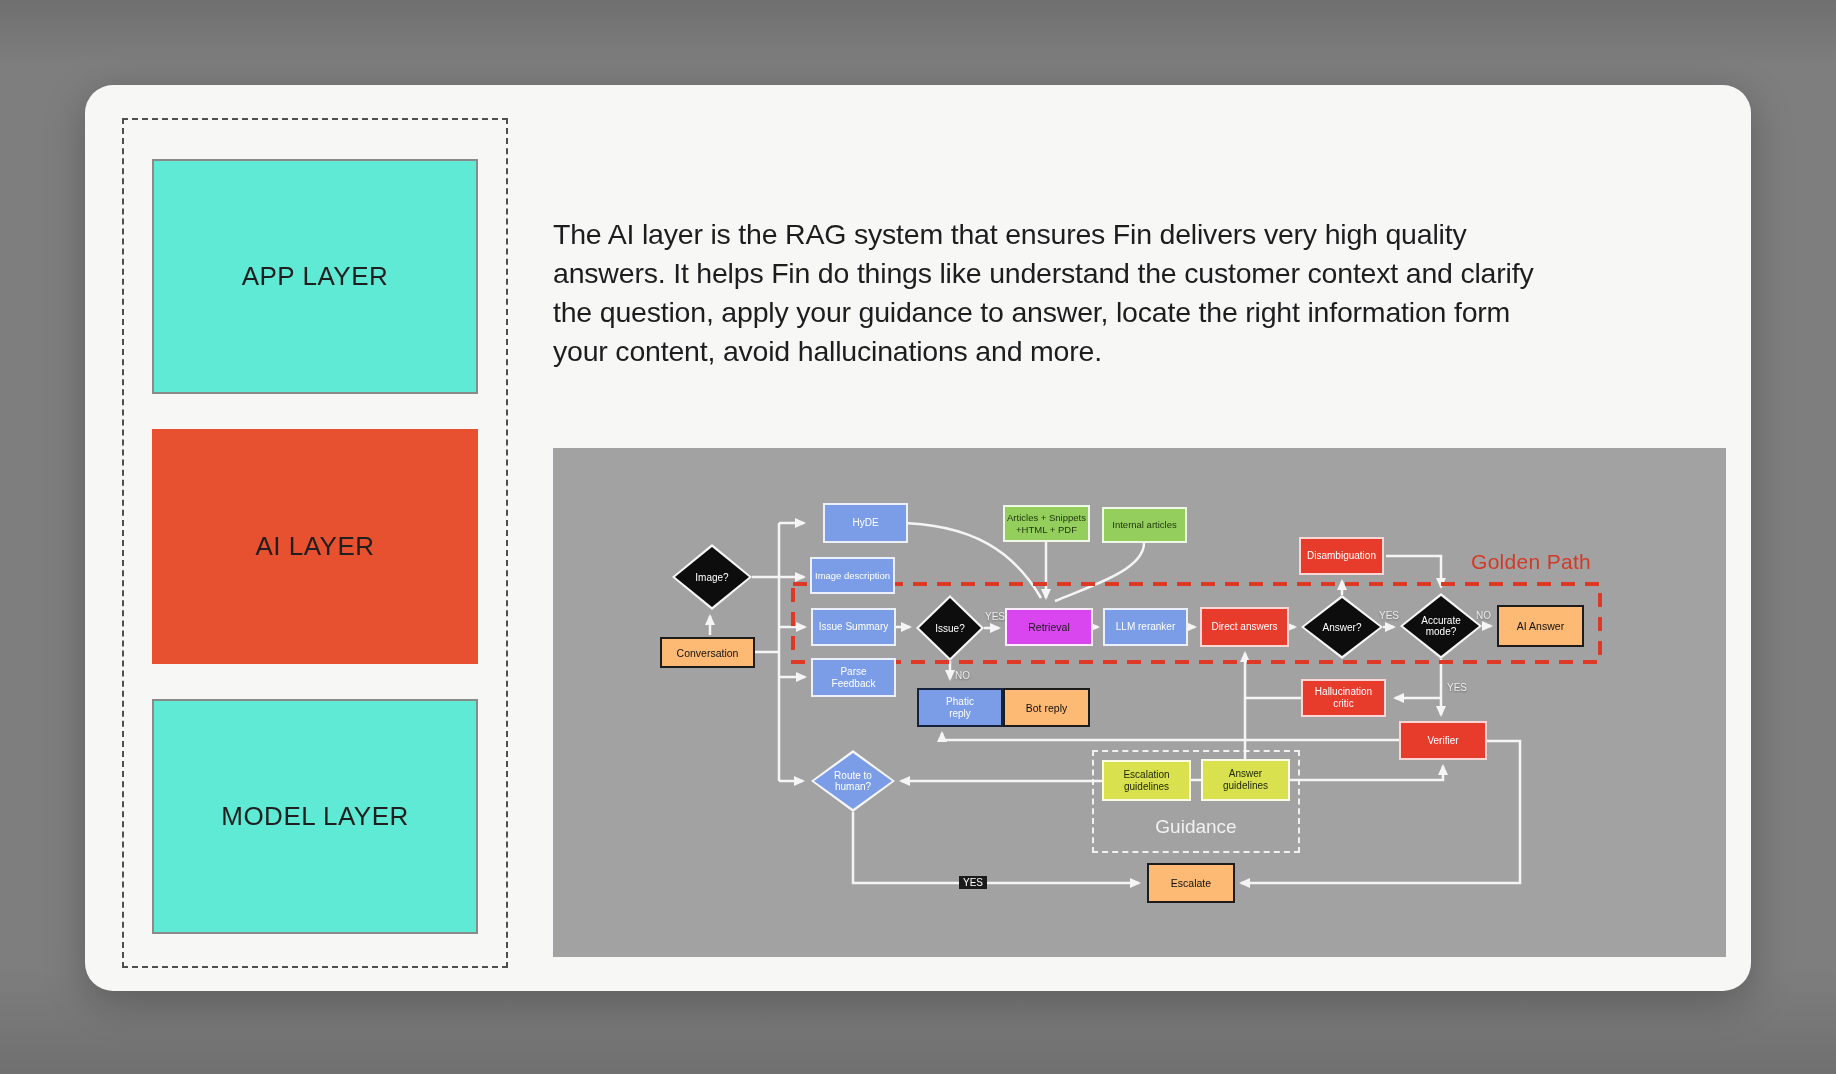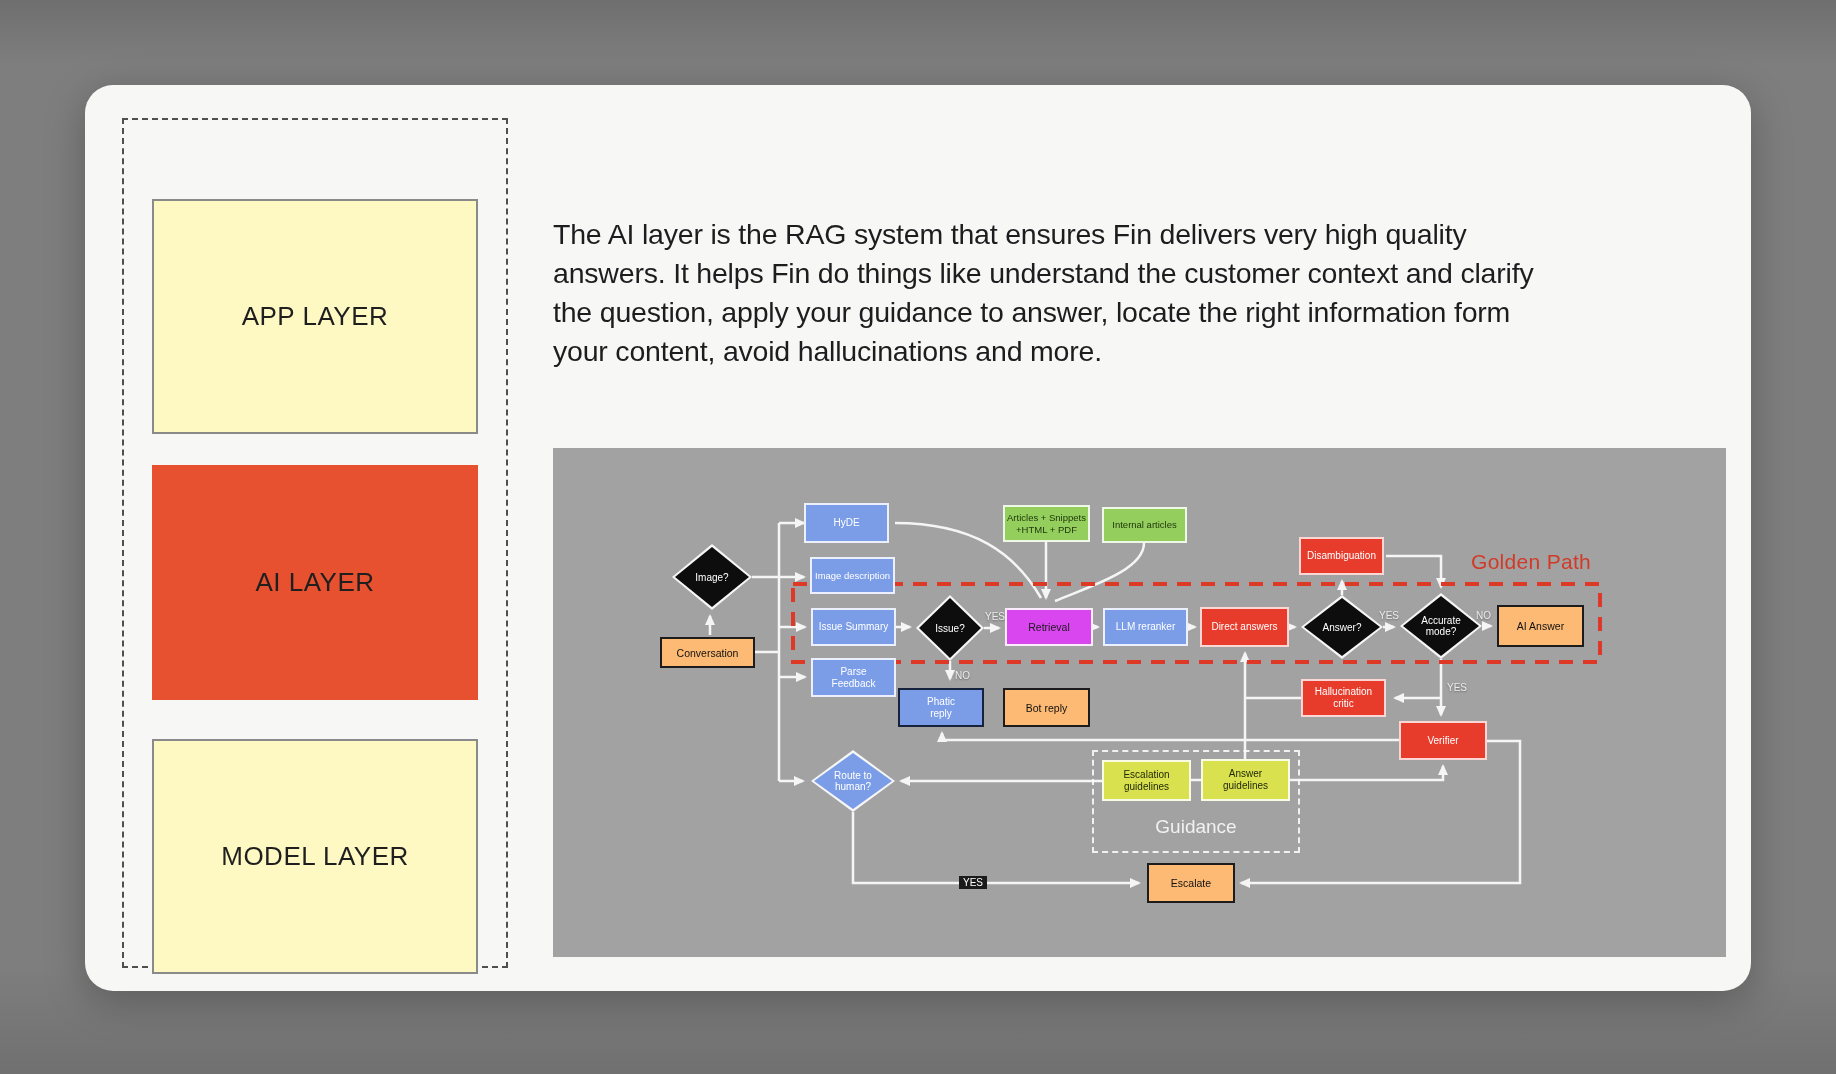--- a/index.html
+++ b/index.html
@@ -7,22 +7,22 @@
        background:linear-gradient(180deg,#6f6f6f 0%,#7e7e7e 6%,#7e7e7e 90%,#707070 100%);
        font-family:"Liberation Sans","DejaVu Sans",sans-serif;position:relative;}
   .card{position:absolute;left:85px;top:85px;width:1666px;height:906px;background:#f7f7f6;
         border-radius:28px;box-shadow:0 10px 40px rgba(0,0,0,.25);}
   
   .sidebar{position:absolute;left:37px;top:33px;width:386px;height:850px;
            border:2px dashed #4f4f4f;box-sizing:border-box;}
   .layerbox{position:absolute;left:28px;width:326px;height:235px;display:flex;
             align-items:center;justify-content:center;font-size:26px;letter-spacing:.5px;
             color:#1f1f1f;box-sizing:border-box;}
-  .layerbox.plain{background:#fef9c3;border:2px solid #8a8a8a;margin-top:40px;}
-  .layerbox.active{border:none;margin-top:36px;}
+  .layerbox.plain{background:#5eead4;border:2px solid #8a8a8a;}
+  .layerbox.active{border:none;}
   
   .title{position:absolute;left:468px;top:22px;font-family:"Liberation Serif","DejaVu Serif",serif;
          font-size:58px;font-weight:500;color:#131313;letter-spacing:-1px;}
   .desc{position:absolute;left:468px;top:130px;width:995px;font-size:28.5px;line-height:39px;
         color:#1d1d1f;letter-spacing:-.2px;}
   
   .panel{position:absolute;left:468px;top:363px;width:1173px;height:509px;background:#a2a2a2;}
   .panel svg{position:absolute;left:0;top:0;}
   .node{position:absolute;display:flex;align-items:center;justify-content:center;text-align:center;
         font-size:10px;line-height:12px;box-sizing:border-box;white-space:pre-line;}
@@ -107,42 +107,42 @@
         <path marker-end="url(#aw)" d="M846,292 H389 V285"></path>
         <path marker-end="url(#aw)" d="M934,293 H967 V435 H688"></path>
         <path marker-end="url(#aw)" d="M549,333 H348"></path>
         <path marker-end="url(#aw)" d="M300,364 V435 H586"></path>
       </g>
 
       <rect x="240" y="136" width="807" height="78" fill="none" stroke="#de3826" stroke-width="4" stroke-dasharray="14 10"></rect>
     </svg>
 
     <div class="node n-white" style="left:107px;top:189px;width:95px;height:31px;">Conversation</div>
-    <div class="node n-blue" style="left:251px;top:55px;width:85px;height:40px;">HyDE</div>
+    <div class="node n-blue" style="left:270px;top:55px;width:85px;height:40px;">HyDE</div>
     <div class="node n-blue" style="left:257px;top:109px;width:85px;height:37px;font-size:9.5px;">Image description</div>
     <div class="node n-blue" style="left:258px;top:160px;width:85px;height:38px;">Issue Summary</div>
     <div class="node n-blue" style="left:258px;top:210px;width:85px;height:39px;">Parse
 Feedback</div>
     <div class="node n-gray" style="left:452px;top:160px;width:88px;height:38px;">Retrieval</div>
     <div class="node n-blue" style="left:550px;top:160px;width:85px;height:38px;">LLM reranker</div>
     <div class="node n-red" style="left:647px;top:159px;width:89px;height:40px;">Direct answers</div>
     <div class="node n-white" style="left:944px;top:157px;width:87px;height:42px;">AI Answer</div>
     <div class="node n-green" style="left:450px;top:57px;width:87px;height:37px;">Articles + Snippets
 +HTML + PDF</div>
     <div class="node n-green" style="left:549px;top:59px;width:85px;height:36px;">Internal articles</div>
     <div class="node n-red" style="left:746px;top:89px;width:85px;height:38px;">Disambiguation</div>
     <div class="node n-red" style="left:748px;top:231px;width:85px;height:38px;">Hallucination
 critic</div>
     <div class="node n-red" style="left:846px;top:273px;width:88px;height:39px;">Verifier</div>
     <div class="node n-yellow" style="left:549px;top:312px;width:89px;height:41px;">Escalation
 guidelines</div>
     <div class="node n-yellow" style="left:648px;top:311px;width:89px;height:42px;">Answer
 guidelines</div>
     <div class="node n-white" style="left:594px;top:415px;width:88px;height:40px;">Escalate</div>
-    <div class="node n-blue n-darkborder" style="left:345px;top:240px;width:86px;height:39px;">Phatic
+    <div class="node n-blue n-darkborder" style="left:364px;top:240px;width:86px;height:39px;">Phatic
 reply</div>
     <div class="node n-white" style="left:450px;top:240px;width:87px;height:39px;">Bot reply</div>
 
     <div class="diamond" style="left:119px;top:96px;width:80px;height:66px;">
       <div class="dshape"></div>
       <div class="dfill black"></div>
       <div class="dlabel">Image?</div>
     </div>
     <div class="diamond" style="left:363px;top:147px;width:68px;height:66px;">
       <div class="dshape"></div>

